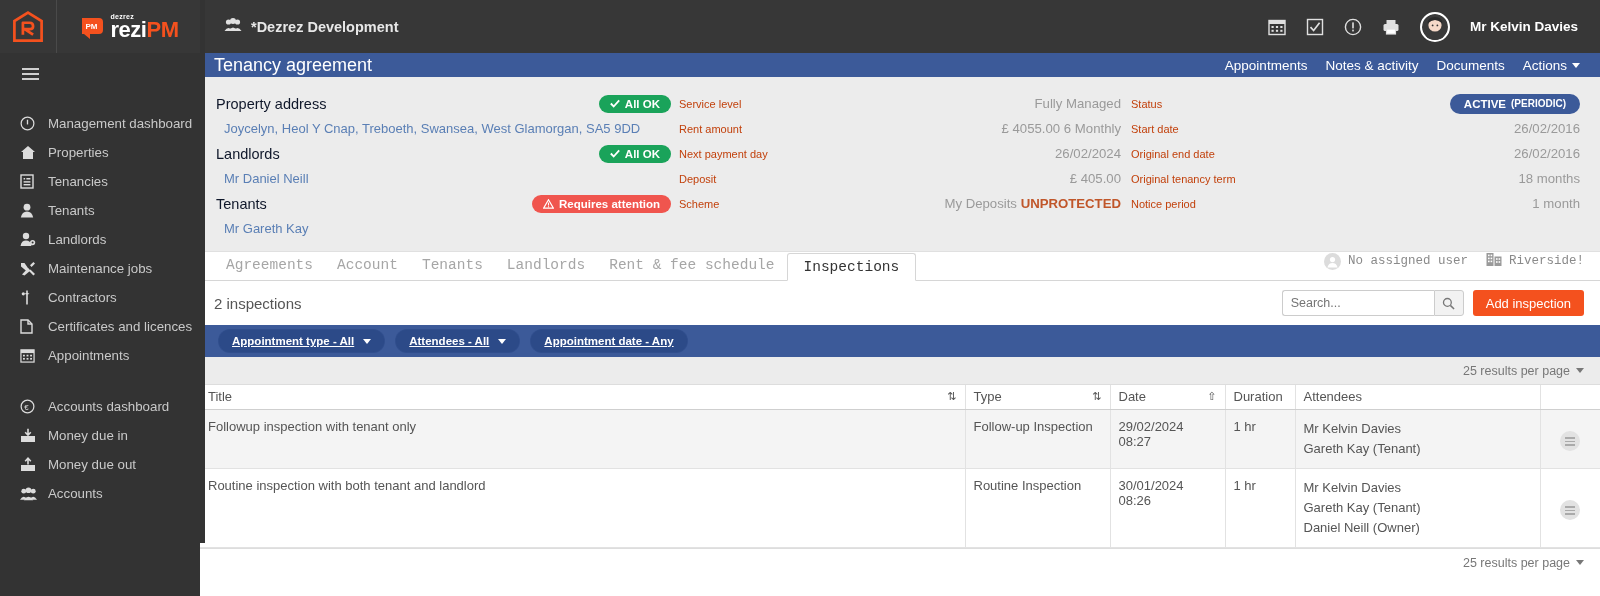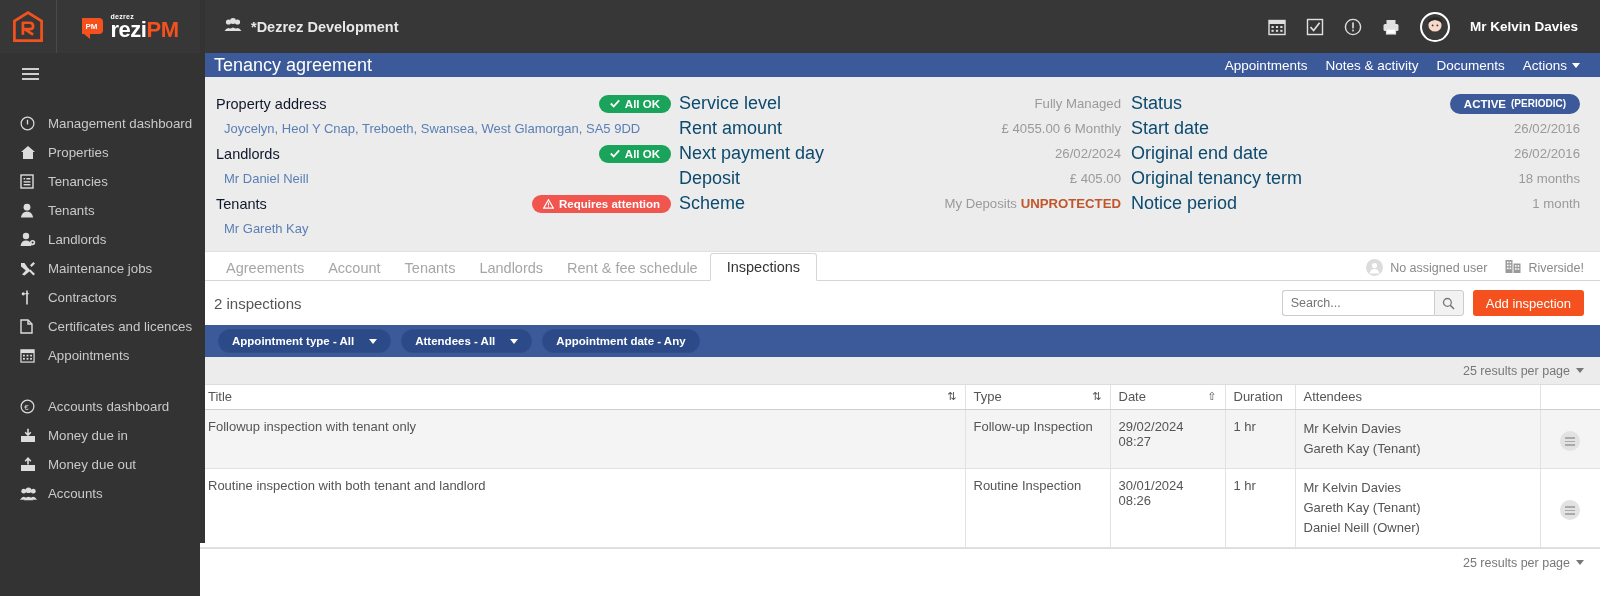--- a/index.html
+++ b/index.html
@@ -111,40 +111,40 @@
     display: flex; align-items: center; justify-content: space-between;
     min-height: 25px;
   }
   .sum-label { color: #0f172a; font-size: 14.5px; }
   .sum-sub {
     color: #5a7fb5; font-size: 13px; padding-left: 8px; cursor: pointer;
   }
   .sum-sub-row { min-height: 25px; display: flex; align-items: center; }
 
   .kv { display: flex; justify-content: space-between; align-items: center; height: 25px; }
-  .kv-k { color: #0c4a6e; font-size: 18px; }
+  .kv-k { color: #c2410c; font-size: 11px; }
   .kv-v { color: #9a9a9a; font-size: 13.2px; }
   .col-b .kv-k { padding-left: 8px; }
   .col-c .kv-k { padding-left: 10px; }
   .unprot { color: #c0562a; font-weight: bold; }
 
   .pill {
     display: inline-flex; align-items: center; gap: 5px;
     border-radius: 11px; padding: 3px 11px; font-size: 11.5px;
     color: #ffffff; font-weight: bold; white-space: nowrap;
   }
   .pill-ok { background: #1aa35a; }
   .pill-warn { background: #f0554e; }
   .pill-active { background: #3c5a99; padding: 4px 14px; }
   .pill-active .sm { font-size: 10px; font-weight: bold; }
 
   
   .tabs-row {
-    display: flex; align-items: flex-end; height: 29px;
-    border-bottom: 1px solid #d6d6d6; background: #ffffff; padding-left: 14px;
+    display: flex; align-items: flex-start; height: 29px;
+    border-bottom: 1px solid #d6d6d6; background: #ffffff; padding-left: 14px; font-family: Liberation Mono, monospace;
   }
   .tab {
     font-size: 14.5px; color: #a6a6a6; padding: 4px 12px 5px 12px; cursor: pointer;
     position: relative; top: 1px;
   }
   .tab.active {
     color: #333333; background: #ffffff;
     border: 1px solid #d6d6d6; border-bottom: 1px solid #ffffff;
     border-radius: 3px 3px 0 0; padding: 5px 16px 5px 16px;
   }
@@ -181,22 +181,22 @@
     font-family: "Liberation Sans", sans-serif;
   }
 
   
   .filters {
     background: #3c5a99; height: 32px; display: flex; align-items: center;
     padding-left: 18px; gap: 10px; margin: 0 0 0 0;
   }
   .chip {
     background: #2c4a88; color: #ffffff; font-size: 11.5px; font-weight: bold;
-    border-radius: 13px; padding: 5px 13px; display: flex; align-items: center; gap: 15px;
-    cursor: pointer; border: 1px solid #33519180;
+    border-radius: 13px; padding: 5px 13px; display: flex; align-items: center; gap: 9px;
+    cursor: pointer; border: 1px solid #33519180; text-decoration: underline;
   }
   .chip .cd {
     width: 0; height: 0; border-left: 4px solid transparent;
     border-right: 4px solid transparent; border-top: 5px solid #ffffff;
   }
 
   
   .rpp-bar {
     height: 28px; background: #ececec; display: flex; align-items: center;
     justify-content: flex-end; padding-right: 16px; border-bottom: 1px solid #dddddd;

